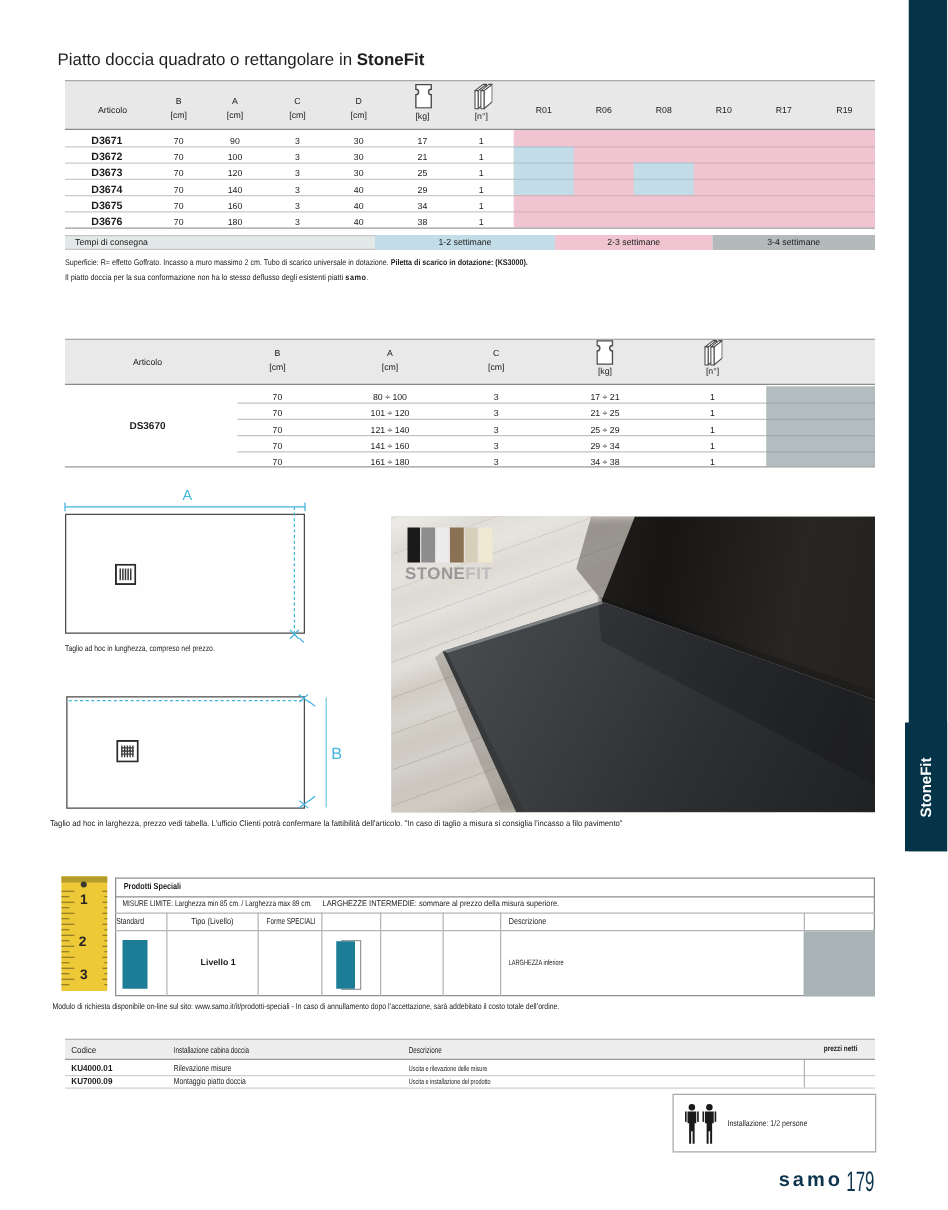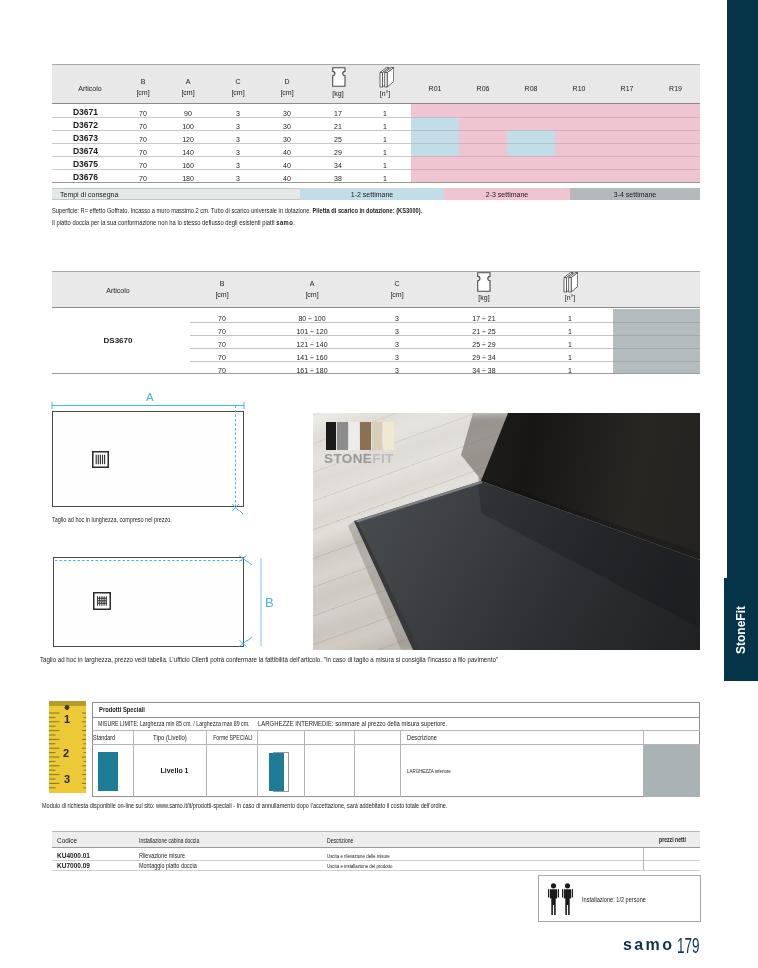--- a/index.html
+++ b/index.html
@@ -9,20 +9,21 @@
   .c{text-align:center;}
   .b{font-weight:bold;}
   .sx{display:inline-block;transform-origin:0 50%;}
   .hl{position:absolute;height:1px;background:#c9c9c9;}
   .vl{position:absolute;width:1px;background:#b5b5b5;}
 </style>
 </head>
 <body>
 <div id="page">
 
+<div class="t" style="left:46px;top:41px;font-size:13.5px;color:#1f1f1f;">Piatto doccia quadrato o rettangolare in <span class="b">StoneFit</span></div>
 
 <div style="position:absolute;left:52px;top:64px;width:648px;height:40px;background:#e8e8e8;border-top:1px solid #a8a8a8;border-bottom:1px solid #8a8a8a;box-sizing:border-box;"></div>
 
 <div class="t c" style="left:60px;top:85px;width:60px;">Articolo</div>
 
 <div class="t c" style="left:123px;top:78px;width:40px;">B</div>
 <div class="t c" style="left:123px;top:89px;width:40px;">[cm]</div>
 
 <div class="t c" style="left:168px;top:78px;width:40px;">A</div>
 <div class="t c" style="left:168px;top:89px;width:40px;">[cm]</div>

